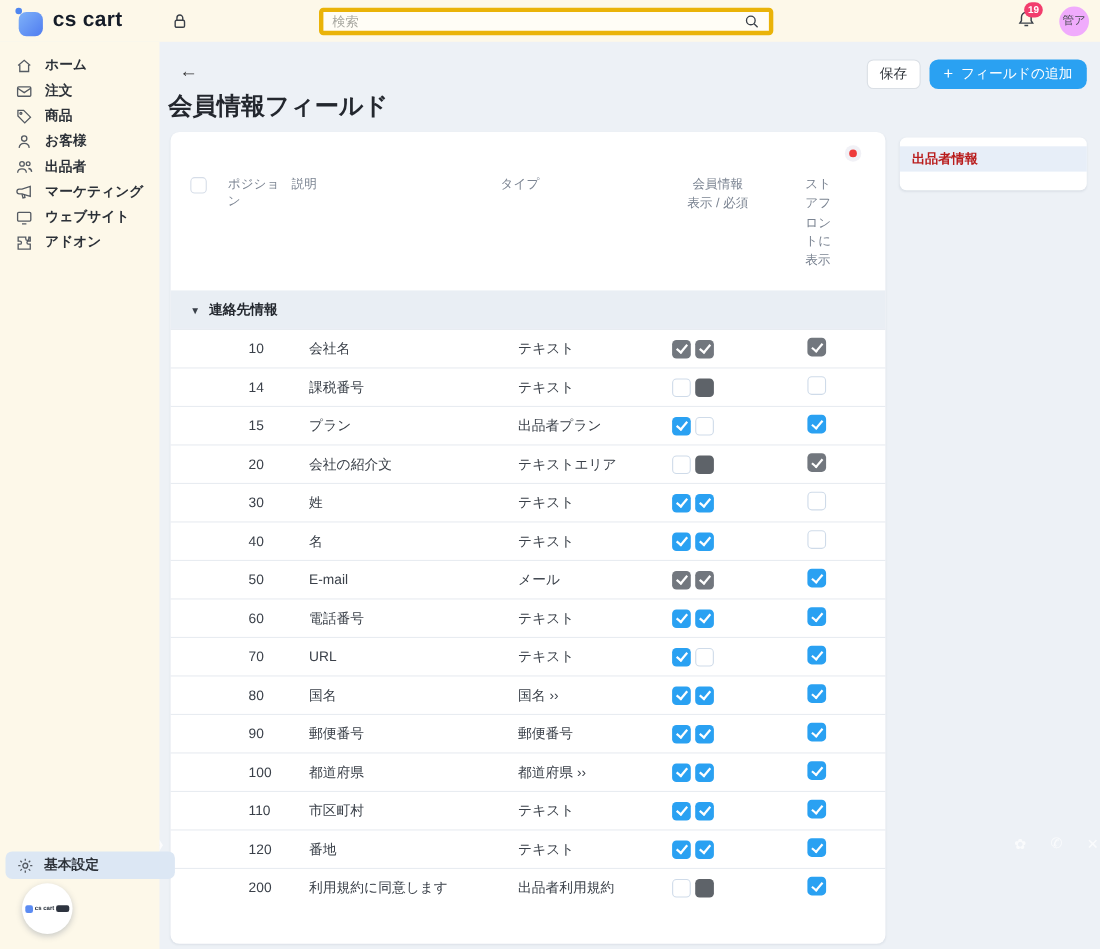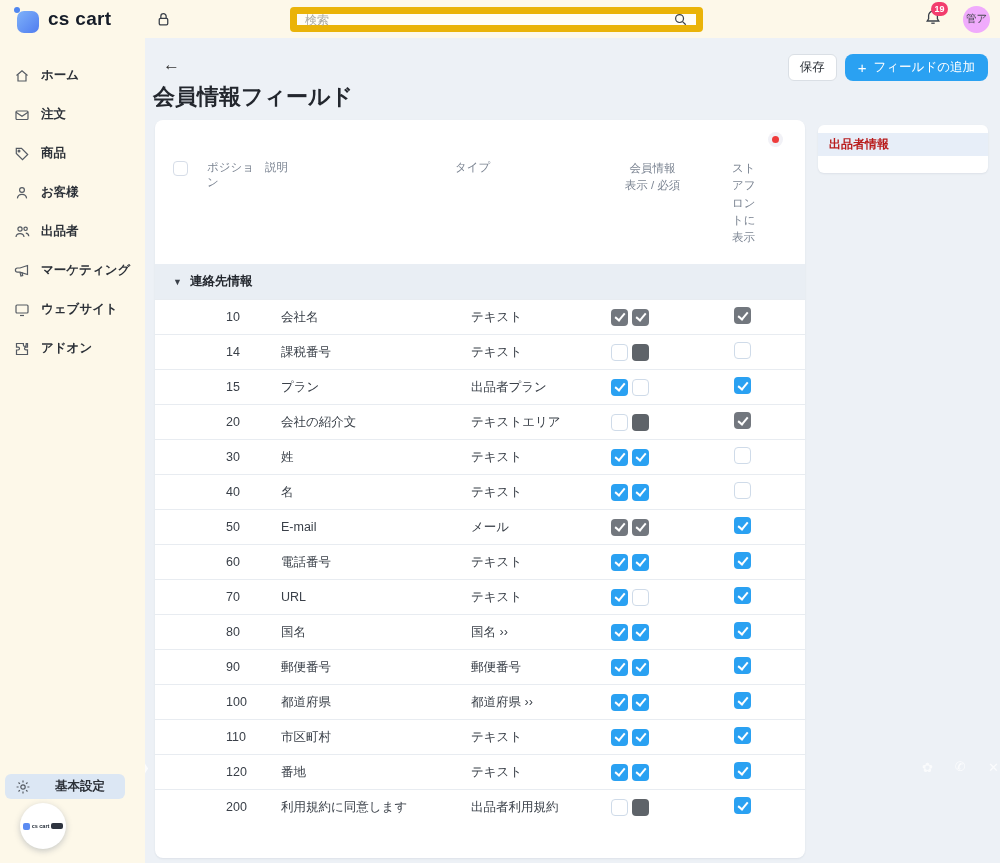--- a/index.html
+++ b/index.html
@@ -10,41 +10,41 @@
   .topbar { position:absolute; left:0; top:0; width:1000px; height:38px;
     background:#fdf8e9; display:flex; align-items:center; z-index:20; }
   .logo { display:flex; align-items:center; gap:9px; padding-left:14px; width:145px; }
   .logo-mark { position:relative; width:25px; height:25px; }
   .logo-sq { position:absolute; left:3px; top:4px; width:22px; height:22px; border-radius:7px;
     background:linear-gradient(135deg,#7fb2f9,#4f7cf0); }
   .logo-dot { position:absolute; left:0; top:0; width:6px; height:6px; border-radius:50%; background:#4f86f0; }
   .logo-text { font-size:19px; font-weight:700; color:#151c28; letter-spacing:.3px; }
   .lock-wrap { margin-left:10px; display:flex; align-items:center; }
   .search-wrap { position:absolute; left:290px; top:7px; width:413px; height:25px;
-    background:#fffdf6; border:7px solid #eab308; border-radius:4px;
+    background:#fffdf6; border:4px solid #eab308; border-radius:4px;
     display:flex; align-items:center; padding:0 8px; }
   .search-input { flex:1; border:none; outline:none; background:transparent;
     font-size:12px; color:#333; font-family:inherit; }
   .search-input::placeholder { color:#a9a9a2; }
   .topbar-right { position:absolute; right:10px; top:0; height:38px; display:flex; align-items:center; gap:18px; }
   .bell { position:relative; width:22px; height:22px; }
   .badge { position:absolute; top:-6px; left:8px; min-width:17px; height:14px; border-radius:8px;
     background:#f23d6d; color:#fff; font-size:9px; font-weight:700;
     display:flex; align-items:center; justify-content:center; padding:0 1px; }
   .avatar { width:27px; height:27px; border-radius:50%; background:#f0abfc;
     display:flex; align-items:center; justify-content:center; font-size:10.5px; color:#45494f; }
 
   
   .sidebar { position:absolute; left:0; top:38px; width:145px; height:825px; background:#fdf8e9; z-index:10; }
   .nav { padding:10px 0 0 0; }
   .nav-item { display:flex; align-items:center; gap:10px; padding:5px 14px; height:23px;
-    font-size:12.5px; font-weight:700; color:#2c3138; cursor:pointer;margin-top:16px; }
+    font-size:12.5px; font-weight:700; color:#2c3138; cursor:pointer; }
   .nav-item .ic { width:17px; height:17px; color:#555b63; flex:0 0 17px; display:flex; align-items:center; }
-  .settings-item { position:absolute; left:5px; bottom:64px; width:120px; height:25px; border-radius:6px;
-    background:#dce7f4; display:flex; align-items:center; gap:24px; padding:0 10px;
+  .settings-item { position:absolute; left:5px; bottom:64px; width:154px; height:25px; border-radius:6px;
+    background:#dce7f4; display:flex; align-items:center; gap:9px; padding:0 10px;
     font-size:12.5px; font-weight:700; color:#2c3138; cursor:pointer; }
   .helper-badge { position:absolute; left:20px; bottom:14px; width:46px; height:46px; border-radius:50%;
     background:#fff; box-shadow:0 2px 6px rgba(40,60,90,.25);
     display:flex; align-items:center; justify-content:center; gap:2px; }
   .mini-sq { width:7px; height:7px; border-radius:2px; background:#5b8bf2; }
   .mini-txt { font-size:5.5px; font-weight:700; color:#1b2430; }
   .mini-pill { width:12px; height:6px; border-radius:2px; background:#2e3440; }
 
   
   .main { position:absolute; left:145px; top:38px; width:855px; height:825px; background:#edf1f6; overflow:hidden; }

